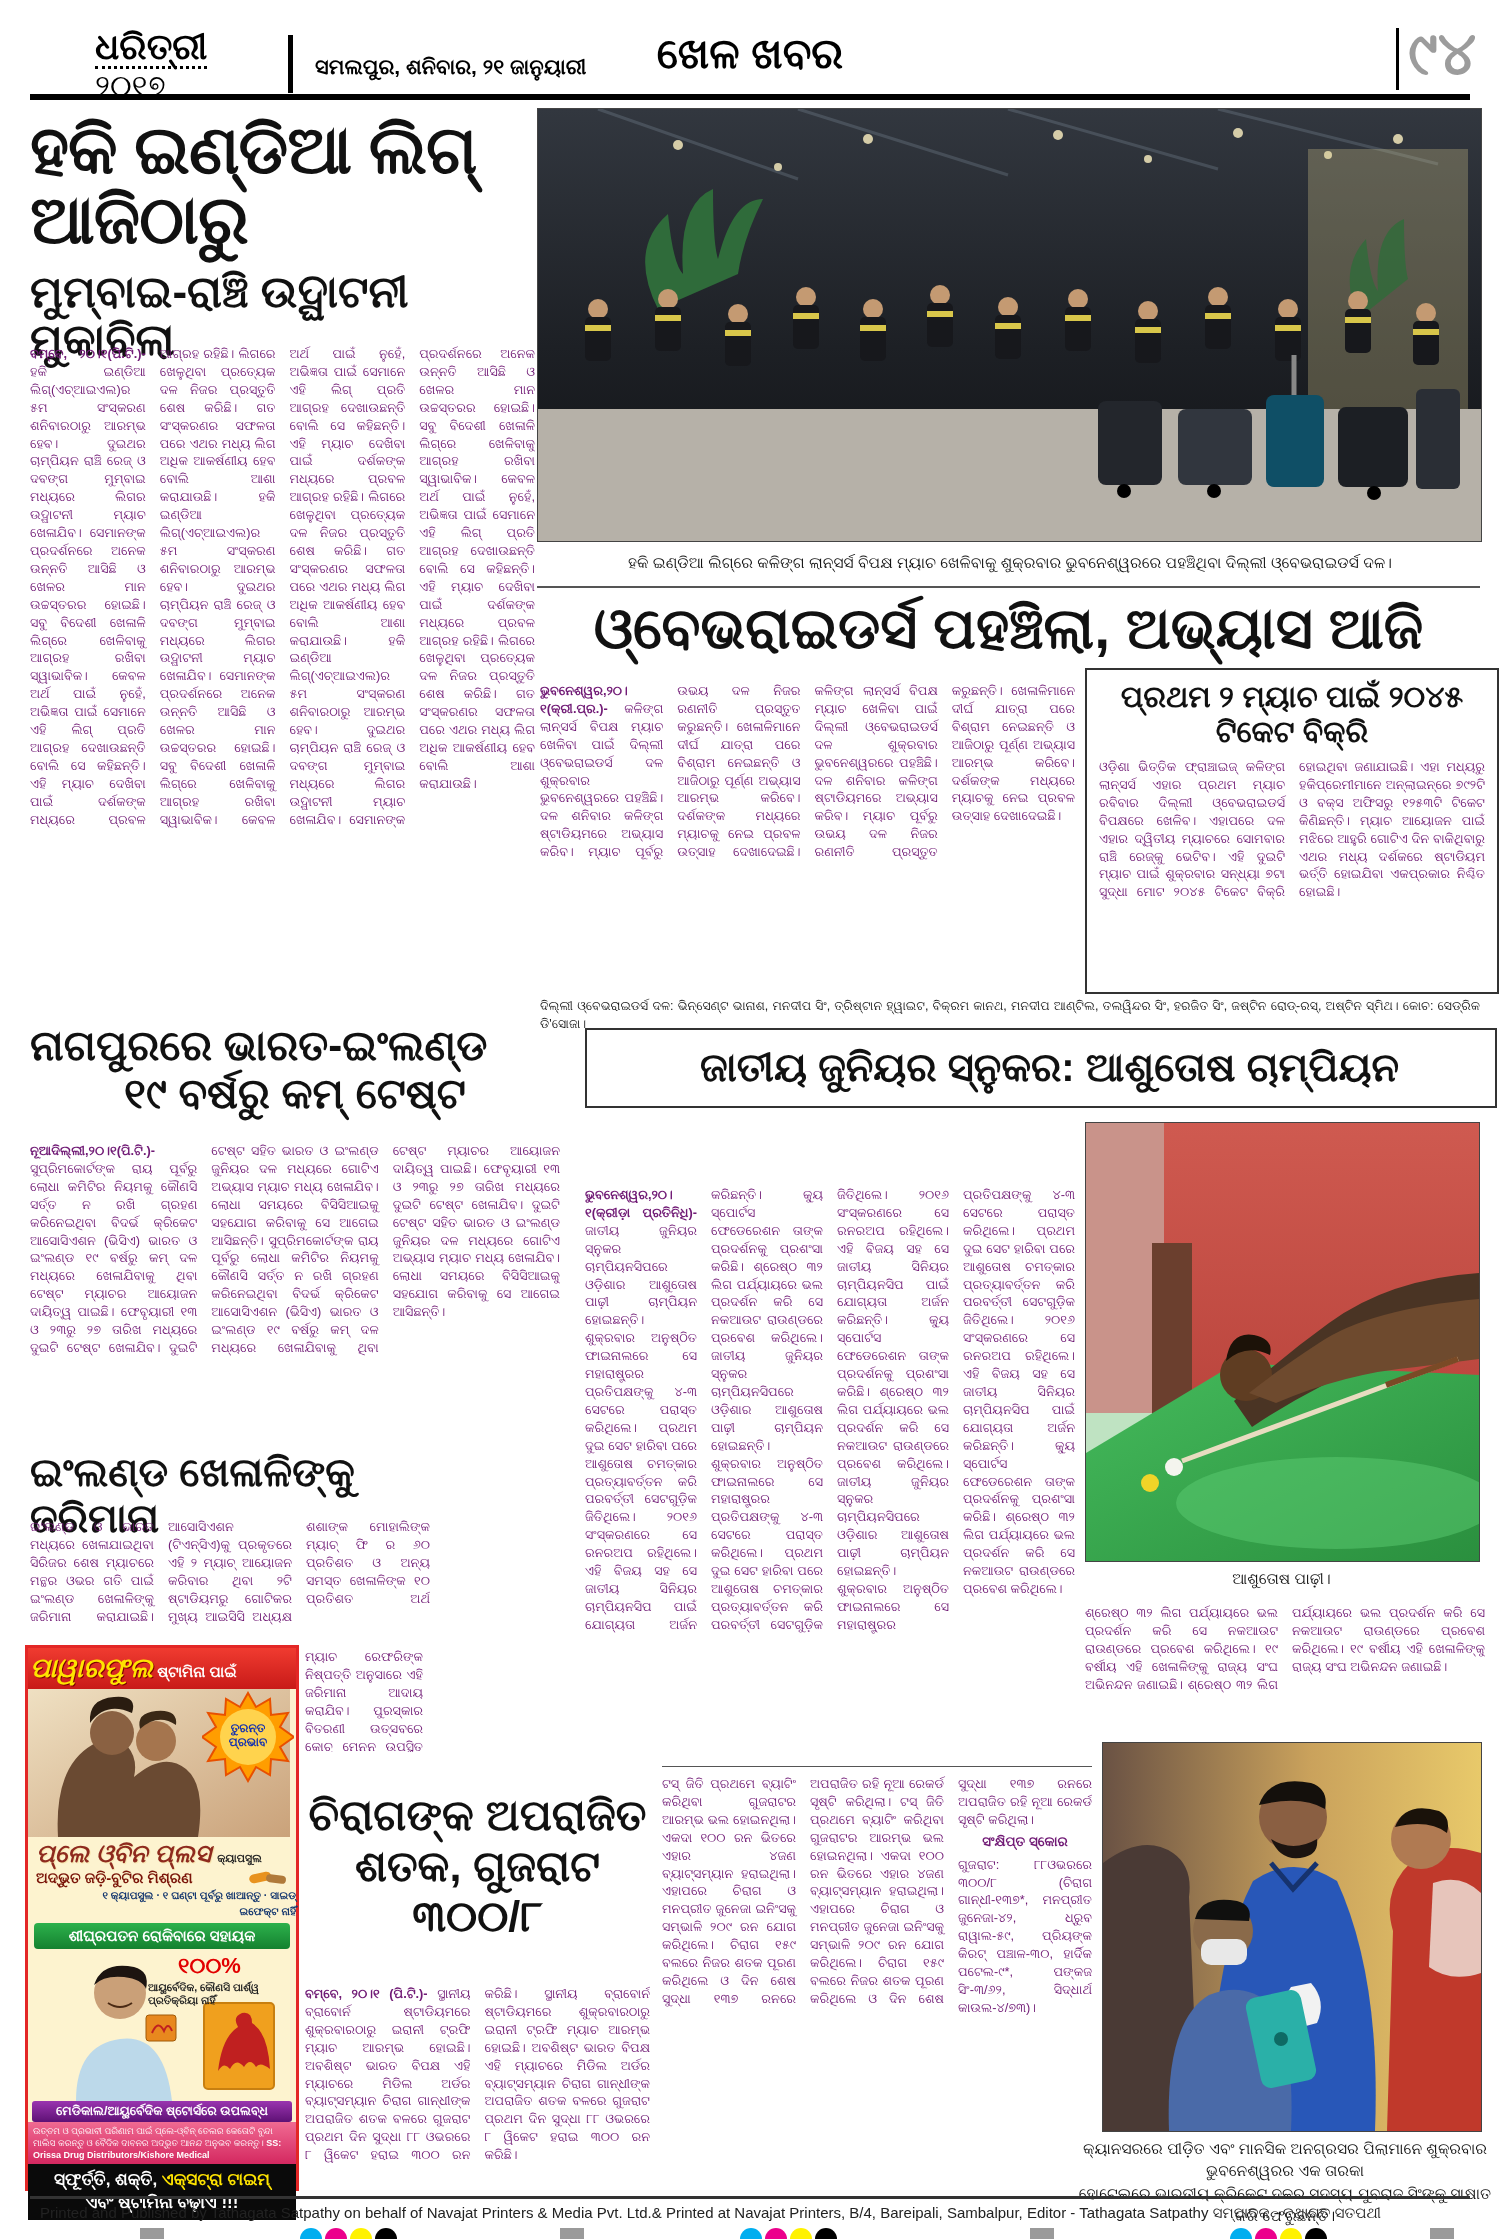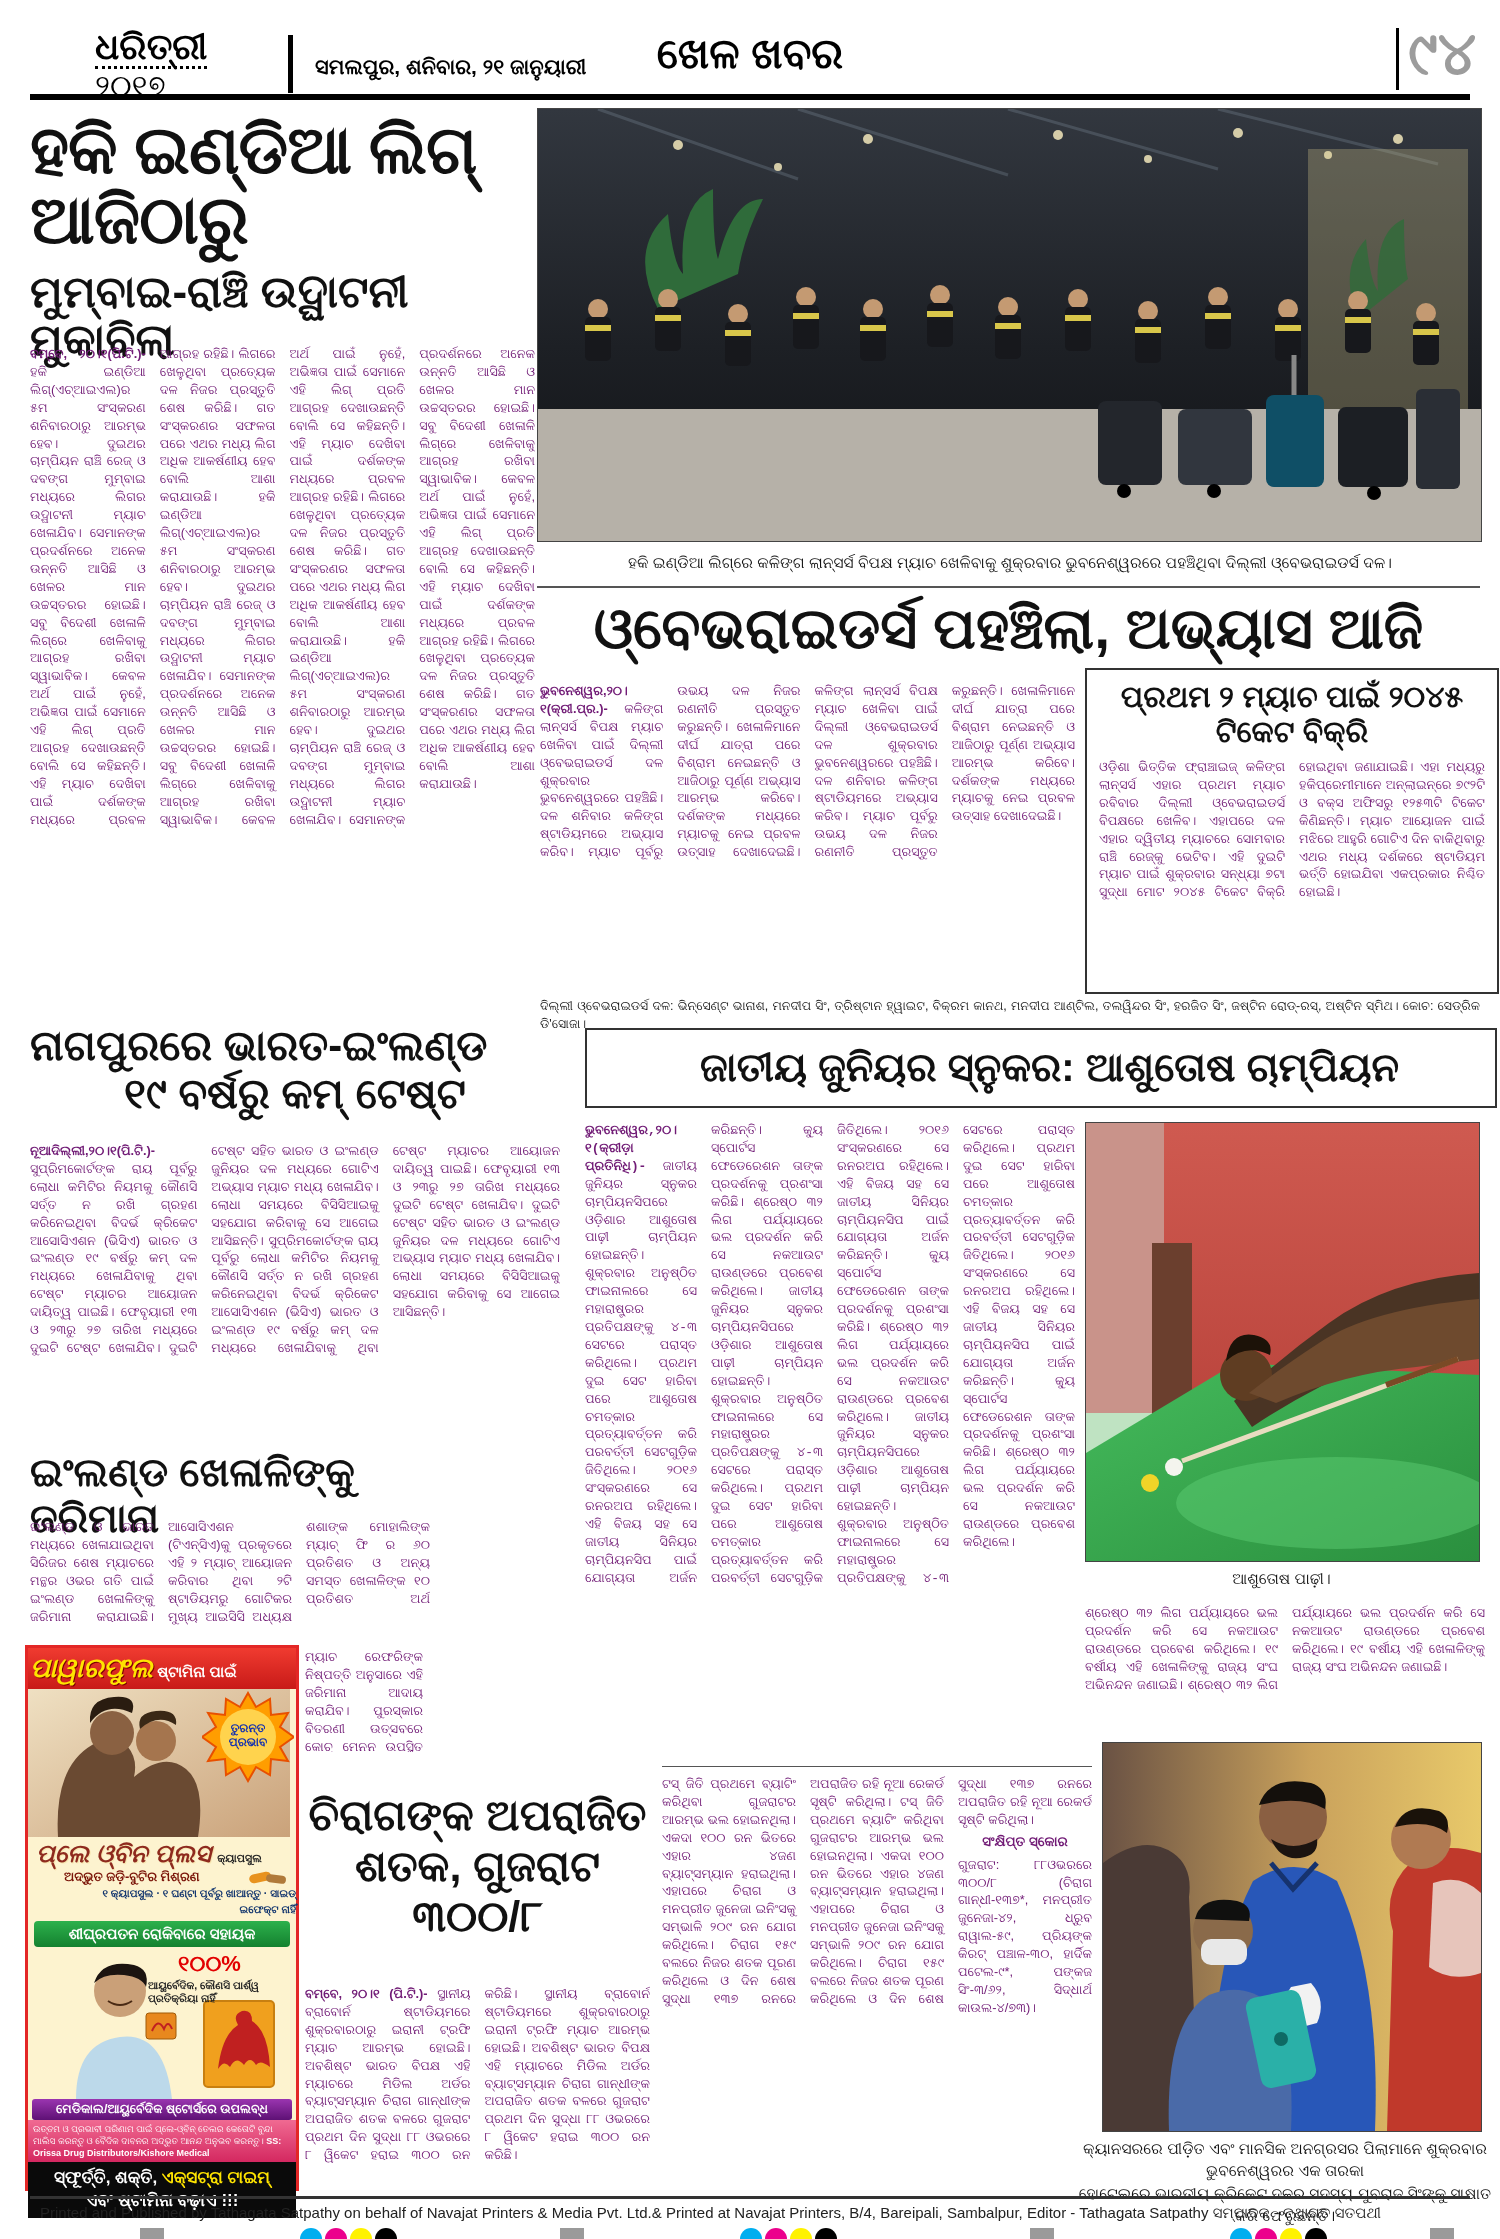--- a/index.html
+++ b/index.html
@@ -40,21 +40,21 @@
   .ad-banner-red{background:linear-gradient(#f03b30,#c81a18);color:#fff;text-align:left;padding:5px 2px;}
   .ad-brand{font-size:27px;font-weight:bold;color:#ffe400;font-style:italic;text-shadow:1px 1px 0 #7a0000;}
   .ad-brand-sub{font-size:15px;color:#ffffff;font-weight:bold;}
   .ad-green{background:linear-gradient(#2db14c,#14812f);color:#fff;font-weight:bold;font-size:15px;text-align:center;padding:4px 2px;border-radius:4px;}
   .ad-purple{background:linear-gradient(#9a35b0,#5e1175);color:#fff;font-weight:bold;font-size:12.5px;text-align:center;padding:3px 2px;border-radius:3px;}
   .ad-pink{background:linear-gradient(#f06a92,#d42860);color:#fff;font-size:9px;line-height:1.35;padding:3px 5px;}
   .ad-black{background:#0a0a0a;color:#fff;text-align:center;font-weight:bold;font-size:17px;line-height:1.35;padding:5px 2px;}
   .ad-yellow-word{color:#ffe400;}
   .ad-product{font-size:25px;font-weight:bold;color:#8e2a1e;font-style:italic;text-shadow:1px 1px 0 #f7e6b0;}
   .ad-capsule-word{font-size:11px;color:#222;font-weight:bold;}
-  .ad-mix{font-size:13px;color:#7a1408;font-weight:bold;margin-left:28px;}
+  .ad-mix{font-size:15px;color:#7a1408;font-weight:bold;}
   .ad-usage{font-size:10.5px;color:#12356e;font-weight:bold;line-height:1.5;text-align:right;}
   .ad-100{font-size:22px;font-weight:bold;color:#e20000;}
   .ad-ayur{font-size:10.5px;color:#222;font-weight:bold;}
   .starburst-text{font-size:12px;font-weight:bold;color:#1330b0;text-align:center;line-height:1.2;}
   
   .footer-line{font-size:15px;color:#222;}
   .reg-square{width:24px;height:24px;background:#9a9a9a;}
   .reg-dot{width:22px;height:22px;border-radius:50%;display:inline-block;margin-right:3px;}
 </style>
 </head>
@@ -169,21 +169,21 @@
     <span>ସୁପ୍ରିମକୋର୍ଟଙ୍କ ରାୟ ପୂର୍ବରୁ ଲୋଧା କମିଟିର ନିୟମକୁ କୌଣସି ସର୍ତ୍ତ ନ ରଖି ଗ୍ରହଣ କରିନେଇଥିବା ବିଦର୍ଭ କ୍ରିକେଟ ଆସୋସିଏଶନ (ଭିସିଏ) ଭାରତ ଓ ଇଂଲଣ୍ଡ ୧୯ ବର୍ଷରୁ କମ୍ ଦଳ ମଧ୍ୟରେ ଖେଳାଯିବାକୁ ଥିବା ଟେଷ୍ଟ ମ୍ୟାଚର ଆୟୋଜନ ଦାୟିତ୍ୱ ପାଇଛି। ଫେବୃୟାରୀ ୧୩ ଓ ୨୩ରୁ ୨୭ ତାରିଖ ମଧ୍ୟରେ ଦୁଇଟି ଟେଷ୍ଟ ଖେଳାଯିବ। ଦୁଇଟି ଟେଷ୍ଟ ସହିତ ଭାରତ ଓ ଇଂଲଣ୍ଡ ଜୁନିୟର ଦଳ ମଧ୍ୟରେ ଗୋଟିଏ ଅଭ୍ୟାସ ମ୍ୟାଚ ମଧ୍ୟ ଖେଳାଯିବ। ଲୋଧା ସମୟରେ ବିସିସିଆଇକୁ ସହଯୋଗ କରିବାକୁ ସେ ଆଗେଇ ଆସିଛନ୍ତି। ସୁପ୍ରିମକୋର୍ଟଙ୍କ ରାୟ ପୂର୍ବରୁ ଲୋଧା କମିଟିର ନିୟମକୁ କୌଣସି ସର୍ତ୍ତ ନ ରଖି ଗ୍ରହଣ କରିନେଇଥିବା ବିଦର୍ଭ କ୍ରିକେଟ ଆସୋସିଏଶନ (ଭିସିଏ) ଭାରତ ଓ ଇଂଲଣ୍ଡ ୧୯ ବର୍ଷରୁ କମ୍ ଦଳ ମଧ୍ୟରେ ଖେଳାଯିବାକୁ ଥିବା ଟେଷ୍ଟ ମ୍ୟାଚର ଆୟୋଜନ ଦାୟିତ୍ୱ ପାଇଛି। ଫେବୃୟାରୀ ୧୩ ଓ ୨୩ରୁ ୨୭ ତାରିଖ ମଧ୍ୟରେ ଦୁଇଟି ଟେଷ୍ଟ ଖେଳାଯିବ। ଦୁଇଟି ଟେଷ୍ଟ ସହିତ ଭାରତ ଓ ଇଂଲଣ୍ଡ ଜୁନିୟର ଦଳ ମଧ୍ୟରେ ଗୋଟିଏ ଅଭ୍ୟାସ ମ୍ୟାଚ ମଧ୍ୟ ଖେଳାଯିବ। ଲୋଧା ସମୟରେ ବିସିସିଆଇକୁ ସହଯୋଗ କରିବାକୁ ସେ ଆଗେଇ ଆସିଛନ୍ତି।</span>
   </div>
 
   <div class="abs h-mid2" style="left:30px;top:1450px;width:420px;">ଇଂଲଣ୍ଡ ଖେଳାଳିଙ୍କୁ ଜରିମାନା</div>
   <div class="abs body-text cols-3" style="left:30px;top:1518px;width:400px;height:122px;overflow:hidden;">ଇଂଲଣ୍ଡ ଓ ଭାରତ ମଧ୍ୟରେ ଖେଳାଯାଇଥିବା ସିରିଜର ଶେଷ ମ୍ୟାଚରେ ମନ୍ଥର ଓଭର ଗତି ପାଇଁ ଇଂଲଣ୍ଡ ଖେଳାଳିଙ୍କୁ ଜରିମାନା କରାଯାଇଛି। ଆସୋସିଏଶନ (ଟିଏନ୍‌ସିଏ)କୁ ପ୍ରକୃତରେ ଏହି ୨ ମ୍ୟାଚ୍ ଆୟୋଜନ କରିବାର ଥିବା ୨ଟି ଷ୍ଟାଡିୟମରୁ ଗୋଟିକର ମୁଖ୍ୟ ଆଇସିସି ଅଧ୍ୟକ୍ଷ ଶଶାଙ୍କ ମୋହାଲିଙ୍କ ମ୍ୟାଚ୍ ଫି ର ୬୦ ପ୍ରତିଶତ ଓ ଅନ୍ୟ ସମସ୍ତ ଖେଳାଳିଙ୍କ ୧୦ ପ୍ରତିଶତ ଅର୍ଥ କଟାଯାଇଛି ବୋଲି ଜଣାଯାଇଛି।</div>
   <div class="abs body-text" style="left:305px;top:1648px;width:118px;height:104px;overflow:hidden;">ମ୍ୟାଚ ରେଫରିଙ୍କ ନିଷ୍ପତ୍ତି ଅନୁସାରେ ଏହି ଜରିମାନା ଆଦାୟ କରାଯିବ। ପୁରସ୍କାର ବିତରଣୀ ଉତ୍ସବରେ କୋଚ୍ ମେନନ ଉପସ୍ଥିତ ଥିଲେ।</div>
 
   <div class="abs" style="left:585px;top:1028px;width:908px;height:76px;border:2px solid #333;display:flex;align-items:center;justify-content:center;">
     <div class="h-snooker">ଜାତୀୟ ଜୁନିୟର ସ୍ନୁକର: ଆଶୁତୋଷ ଚାମ୍ପିୟନ</div>
   </div>
-  <div class="abs body-text cols-4" style="left:585px;top:1122px;width:490px;height:624px;overflow:hidden;font-family:Liberation Mono, monospace;">
+  <div class="abs body-text cols-4" style="left:585px;top:1186px;width:490px;height:624px;overflow:hidden;">
     <span class="dateline">ଭୁବନେଶ୍ୱର,୨୦।୧(କ୍ରୀଡ଼ା ପ୍ରତିନିଧି)-</span>
     <span>ଜାତୀୟ ଜୁନିୟର ସ୍ନୁକର ଚାମ୍ପିୟନସିପରେ ଓଡ଼ିଶାର ଆଶୁତୋଷ ପାଢ଼ୀ ଚାମ୍ପିୟନ ହୋଇଛନ୍ତି। ଶୁକ୍ରବାର ଅନୁଷ୍ଠିତ ଫାଇନାଲରେ ସେ ମହାରାଷ୍ଟ୍ରର ପ୍ରତିପକ୍ଷଙ୍କୁ ୪-୩ ସେଟରେ ପରାସ୍ତ କରିଥିଲେ। ପ୍ରଥମ ଦୁଇ ସେଟ ହାରିବା ପରେ ଆଶୁତୋଷ ଚମତ୍କାର ପ୍ରତ୍ୟାବର୍ତ୍ତନ କରି ପରବର୍ତ୍ତୀ ସେଟଗୁଡ଼ିକ ଜିତିଥିଲେ। ୨୦୧୬ ସଂସ୍କରଣରେ ସେ ରନରଅପ ରହିଥିଲେ। ଏହି ବିଜୟ ସହ ସେ ଜାତୀୟ ସିନିୟର ଚାମ୍ପିୟନସିପ ପାଇଁ ଯୋଗ୍ୟତା ଅର୍ଜନ କରିଛନ୍ତି। କ୍ୟୁ ସ୍ପୋର୍ଟସ ଫେଡେରେଶନ ତାଙ୍କ ପ୍ରଦର୍ଶନକୁ ପ୍ରଶଂସା କରିଛି। ଶ୍ରେଷ୍ଠ ୩୨ ଲିଗ ପର୍ଯ୍ୟାୟରେ ଭଲ ପ୍ରଦର୍ଶନ କରି ସେ ନକଆଉଟ ରାଉଣ୍ଡରେ ପ୍ରବେଶ କରିଥିଲେ। ଜାତୀୟ ଜୁନିୟର ସ୍ନୁକର ଚାମ୍ପିୟନସିପରେ ଓଡ଼ିଶାର ଆଶୁତୋଷ ପାଢ଼ୀ ଚାମ୍ପିୟନ ହୋଇଛନ୍ତି। ଶୁକ୍ରବାର ଅନୁଷ୍ଠିତ ଫାଇନାଲରେ ସେ ମହାରାଷ୍ଟ୍ରର ପ୍ରତିପକ୍ଷଙ୍କୁ ୪-୩ ସେଟରେ ପରାସ୍ତ କରିଥିଲେ। ପ୍ରଥମ ଦୁଇ ସେଟ ହାରିବା ପରେ ଆଶୁତୋଷ ଚମତ୍କାର ପ୍ରତ୍ୟାବର୍ତ୍ତନ କରି ପରବର୍ତ୍ତୀ ସେଟଗୁଡ଼ିକ ଜିତିଥିଲେ। ୨୦୧୬ ସଂସ୍କରଣରେ ସେ ରନରଅପ ରହିଥିଲେ। ଏହି ବିଜୟ ସହ ସେ ଜାତୀୟ ସିନିୟର ଚାମ୍ପିୟନସିପ ପାଇଁ ଯୋଗ୍ୟତା ଅର୍ଜନ କରିଛନ୍ତି। କ୍ୟୁ ସ୍ପୋର୍ଟସ ଫେଡେରେଶନ ତାଙ୍କ ପ୍ରଦର୍ଶନକୁ ପ୍ରଶଂସା କରିଛି। ଶ୍ରେଷ୍ଠ ୩୨ ଲିଗ ପର୍ଯ୍ୟାୟରେ ଭଲ ପ୍ରଦର୍ଶନ କରି ସେ ନକଆଉଟ ରାଉଣ୍ଡରେ ପ୍ରବେଶ କରିଥିଲେ। ଜାତୀୟ ଜୁନିୟର ସ୍ନୁକର ଚାମ୍ପିୟନସିପରେ ଓଡ଼ିଶାର ଆଶୁତୋଷ ପାଢ଼ୀ ଚାମ୍ପିୟନ ହୋଇଛନ୍ତି। ଶୁକ୍ରବାର ଅନୁଷ୍ଠିତ ଫାଇନାଲରେ ସେ ମହାରାଷ୍ଟ୍ରର ପ୍ରତିପକ୍ଷଙ୍କୁ ୪-୩ ସେଟରେ ପରାସ୍ତ କରିଥିଲେ। ପ୍ରଥମ ଦୁଇ ସେଟ ହାରିବା ପରେ ଆଶୁତୋଷ ଚମତ୍କାର ପ୍ରତ୍ୟାବର୍ତ୍ତନ କରି ପରବର୍ତ୍ତୀ ସେଟଗୁଡ଼ିକ ଜିତିଥିଲେ। ୨୦୧୬ ସଂସ୍କରଣରେ ସେ ରନରଅପ ରହିଥିଲେ। ଏହି ବିଜୟ ସହ ସେ ଜାତୀୟ ସିନିୟର ଚାମ୍ପିୟନସିପ ପାଇଁ ଯୋଗ୍ୟତା ଅର୍ଜନ କରିଛନ୍ତି। କ୍ୟୁ ସ୍ପୋର୍ଟସ ଫେଡେରେଶନ ତାଙ୍କ ପ୍ରଦର୍ଶନକୁ ପ୍ରଶଂସା କରିଛି। ଶ୍ରେଷ୍ଠ ୩୨ ଲିଗ ପର୍ଯ୍ୟାୟରେ ଭଲ ପ୍ରଦର୍ଶନ କରି ସେ ନକଆଉଟ ରାଉଣ୍ଡରେ ପ୍ରବେଶ କରିଥିଲେ।</span>
   </div>
 
   <div class="abs photo-frame" style="left:1085px;top:1122px;width:393px;height:438px;">
     <svg width="393" height="438" viewBox="0 0 393 438">
       <defs>
         <linearGradient id="wall" x1="0" y1="0" x2="0" y2="1">
           <stop offset="0" stop-color="#cf5a50"></stop>
             <stop offset="1" stop-color="#b03a33"></stop>

